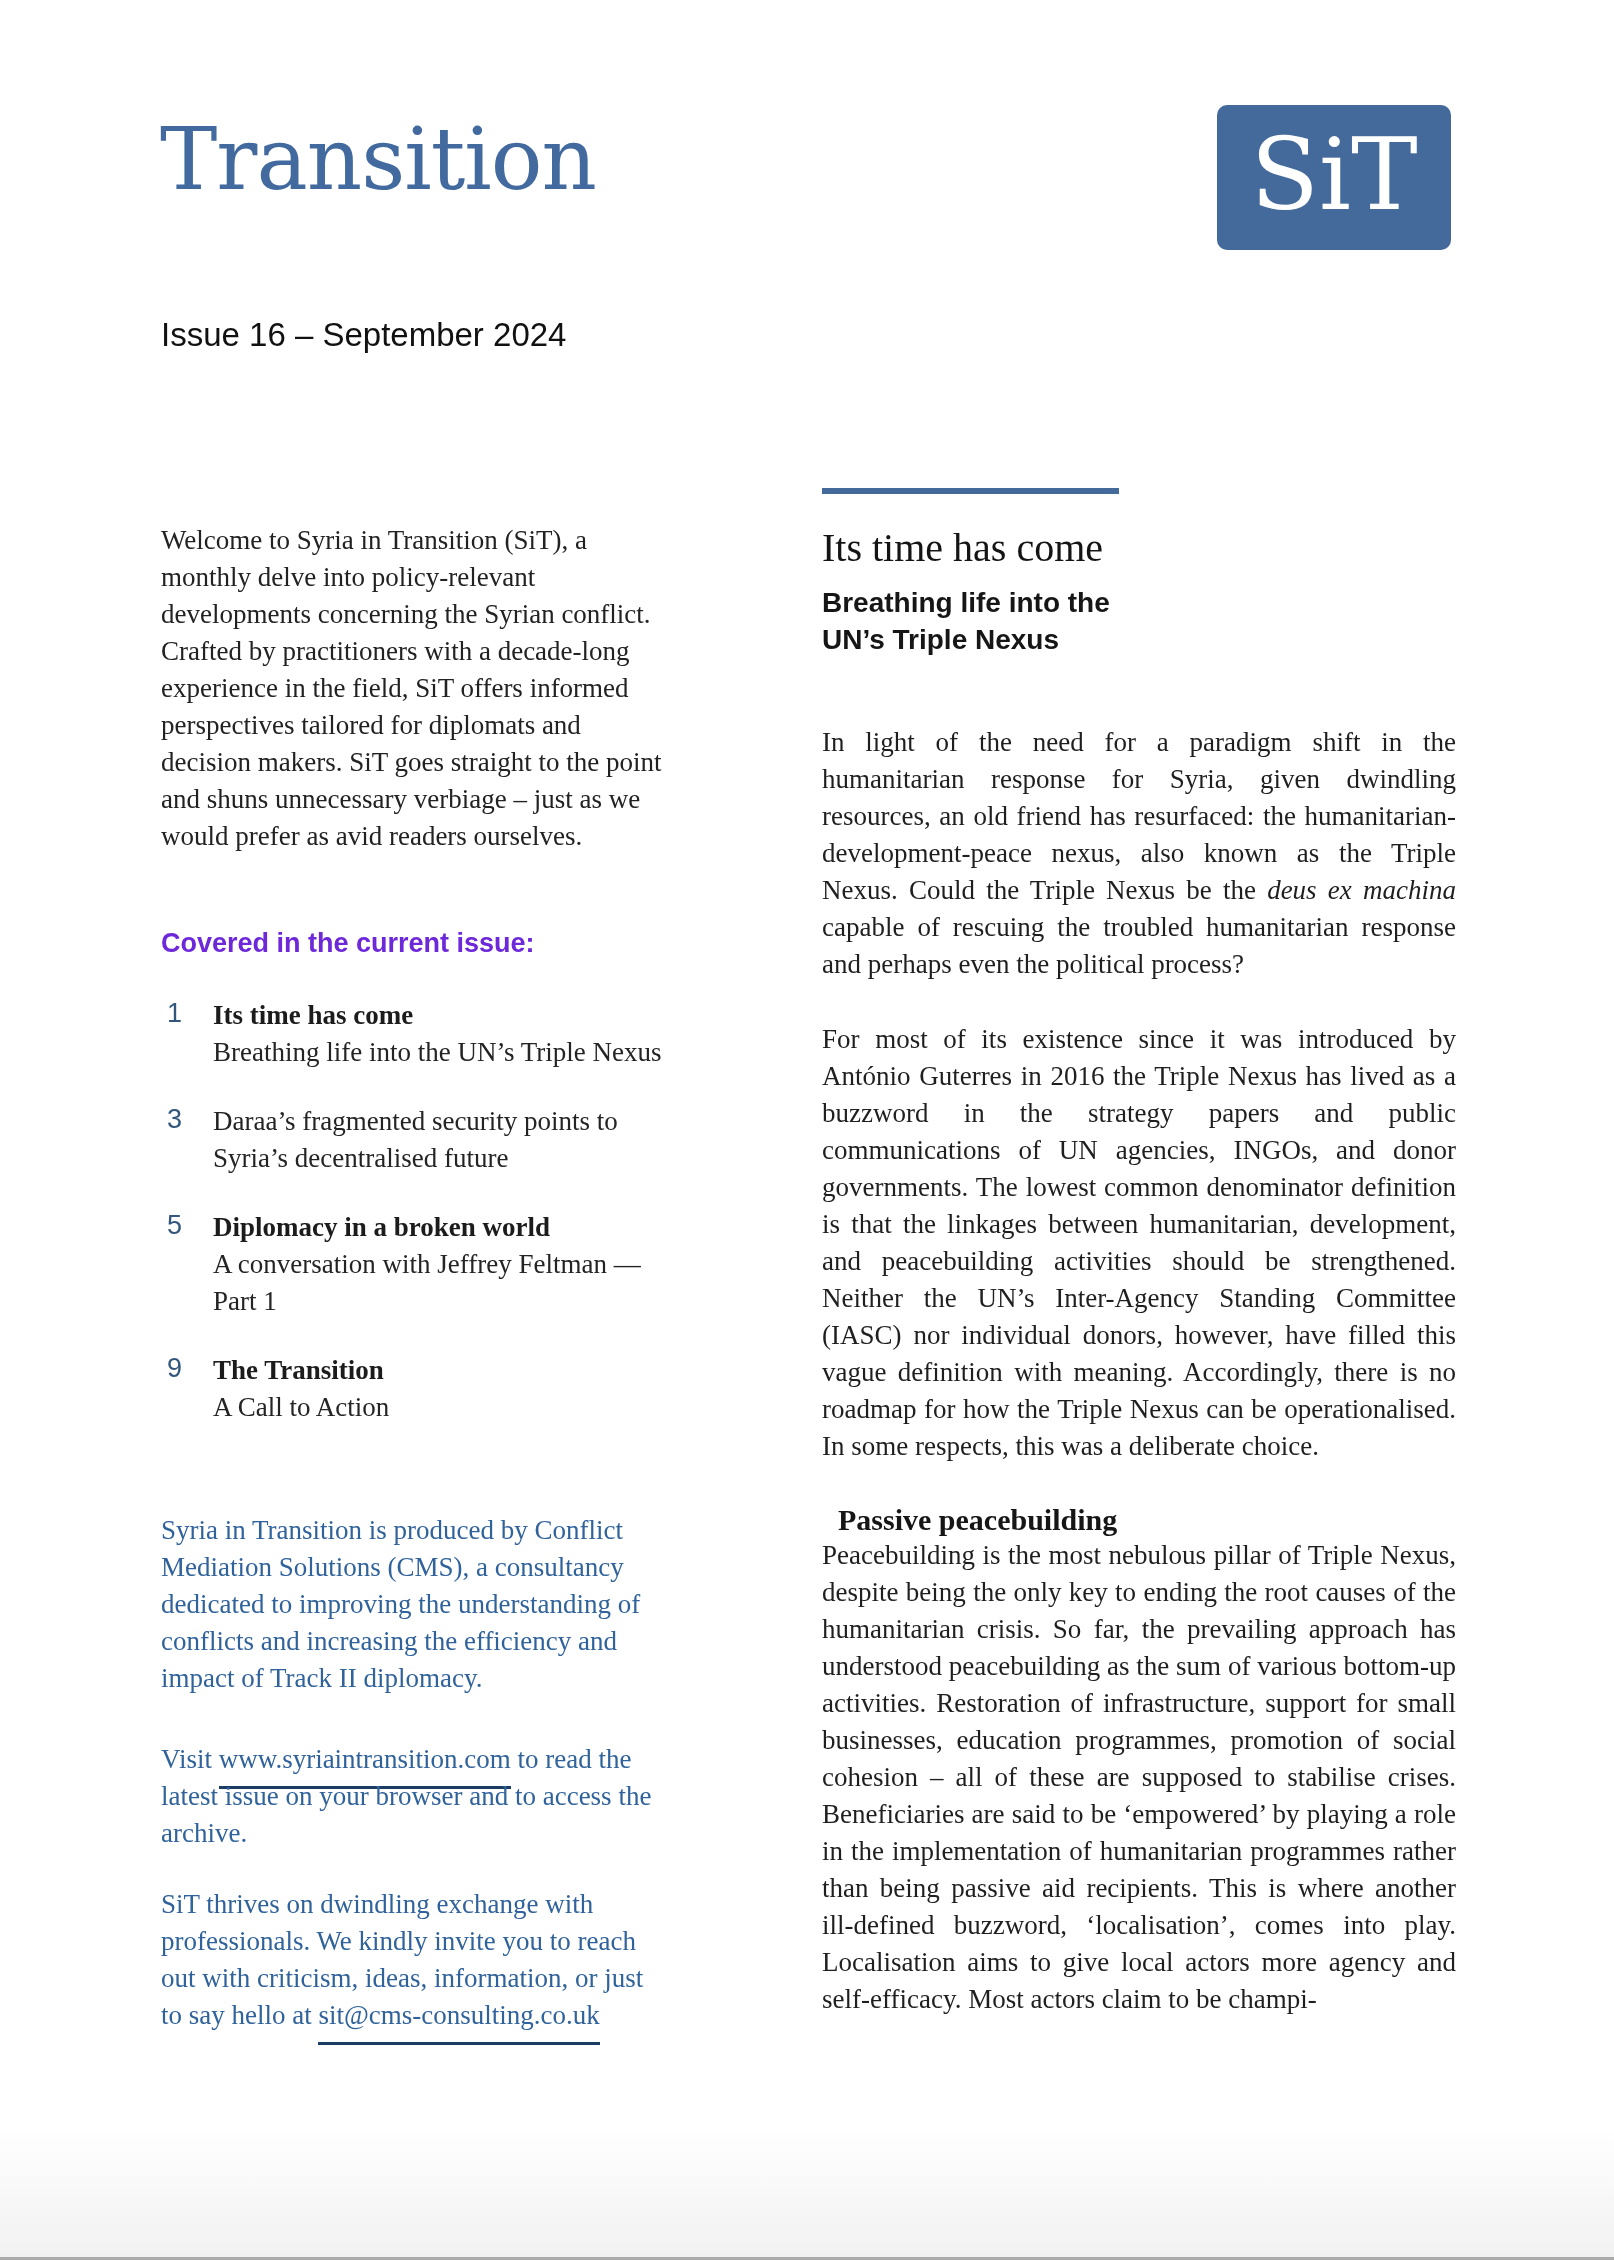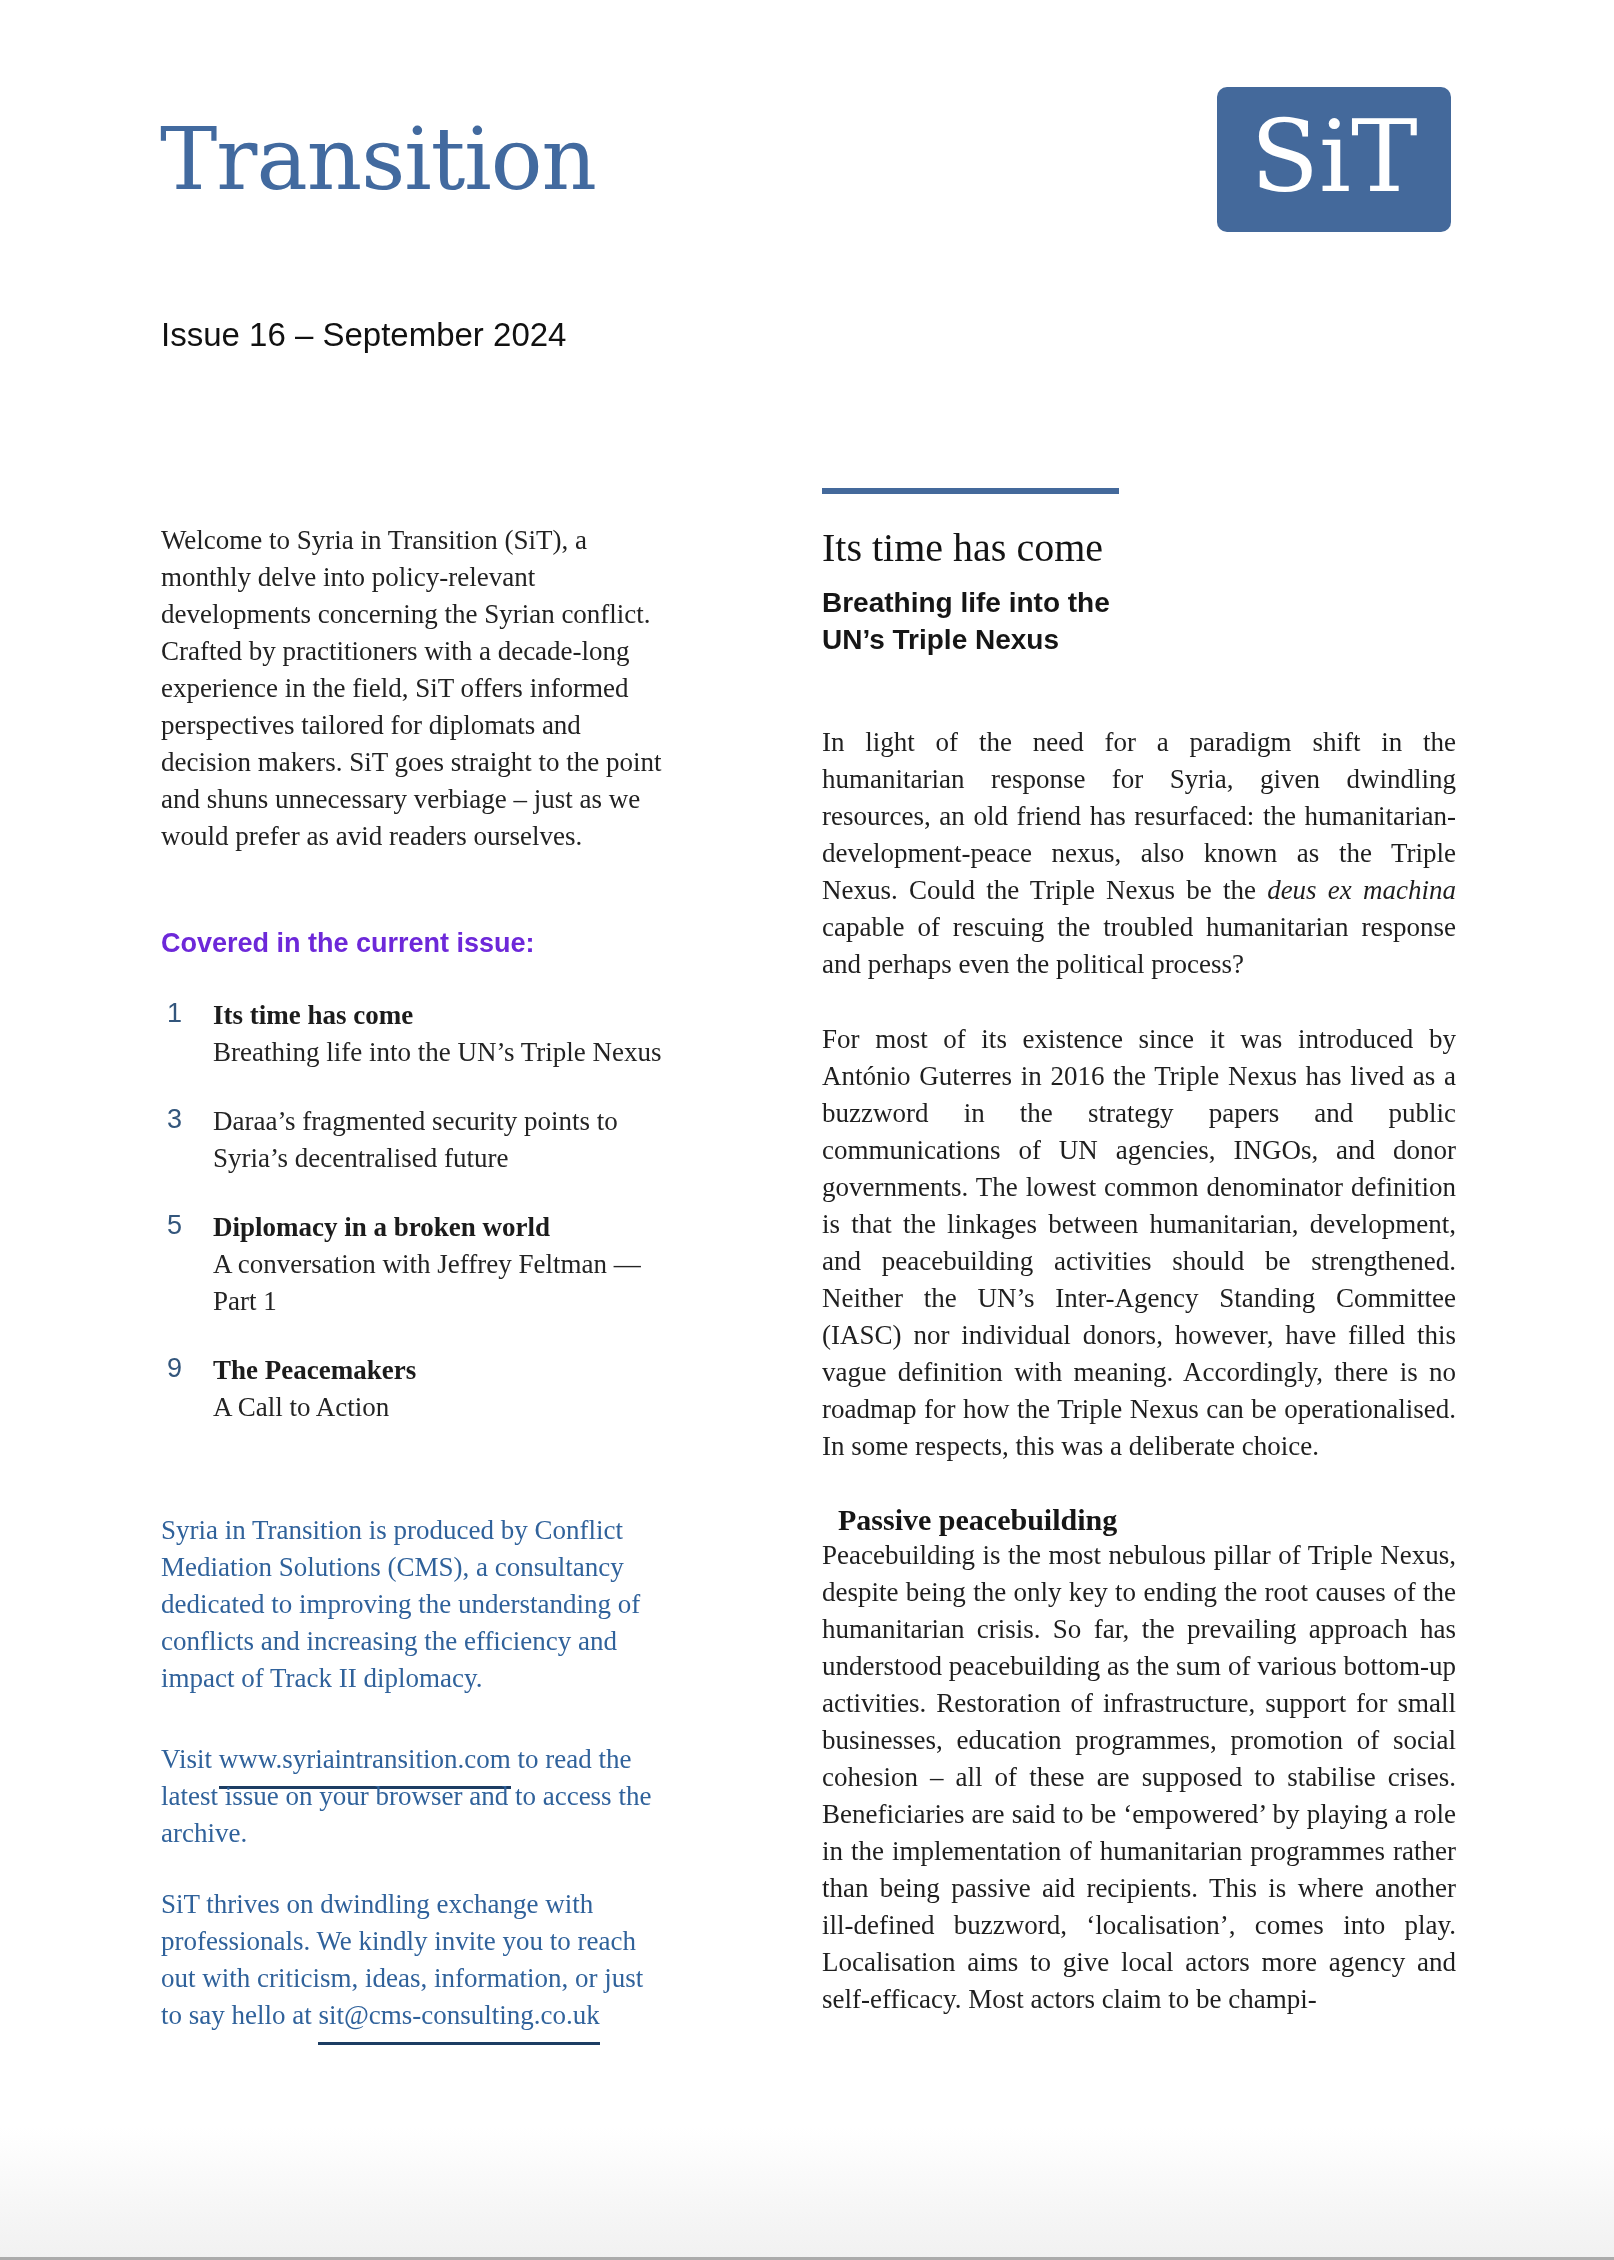--- a/index.html
+++ b/index.html
@@ -14,21 +14,21 @@
   
   .brand-title{
     position:absolute;left:160px;top:46px;
     font-family:"DejaVu Serif",serif;
     font-size:86px;line-height:110px;
     color:#426A9F;font-weight:500;
     letter-spacing:-1px;
   }
   .brand-title span{display:block;}
   .logo{
-    position:absolute;left:1217px;top:87px;
+    position:absolute;left:1217px;top:105px;
     width:234px;height:145px;
     background:#44699B;border-radius:10px;
     display:flex;align-items:center;justify-content:center;
   }
   .logo-text{
     font-family:"DejaVu Serif",serif;
     font-size:100px;color:#ffffff;line-height:1;
     padding-bottom:6px;
   }
   .issue-line{
@@ -122,21 +122,21 @@
         <span class="toc-num">3</span>
         <div class="toc-sub">Daraa’s fragmented security points to Syria’s decentralised future</div>
       </div>
       <div class="toc-item">
         <span class="toc-num">5</span>
         <div class="toc-title">Diplomacy in a broken world</div>
         <div class="toc-sub">A conversation with Jeffrey Feltman — Part 1</div>
       </div>
       <div class="toc-item">
         <span class="toc-num">9</span>
-        <div class="toc-title">The Peacemakers</div>
+        <div class="toc-title">The Transition</div>
         <div class="toc-sub">A Call to Action</div>
       </div>
     </div>
 
     <p class="blue-para about">Syria in Transition is produced by Conflict Mediation Solutions (CMS), a consultancy dedicated to improving the understanding of conflicts and increasing the efficiency and impact of Track II diplomacy.</p>
 
     <p class="blue-para visit"><span>Visit </span><a class="blue-link">www.syriaintransition.com</a><span> to read the latest issue on your browser and to access the archive.</span></p>
 
     <p class="blue-para contact"><span>SiT thrives on dwindling exchange with professionals. We kindly invite you to reach out with criticism, ideas, information, or just to say hello at </span><a class="blue-link">sit@cms-consulting.co.uk</a></p>
   </aside>

